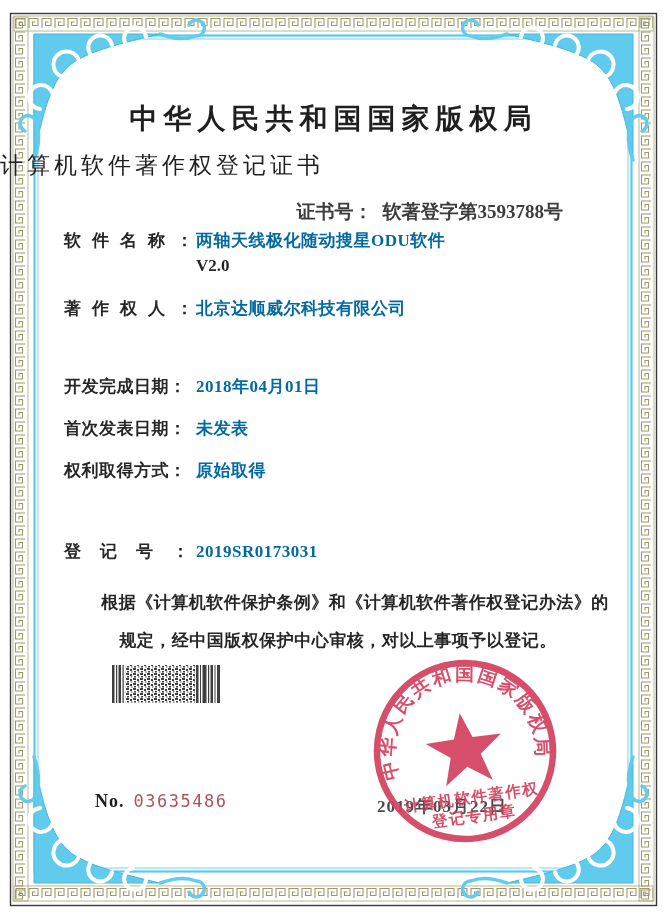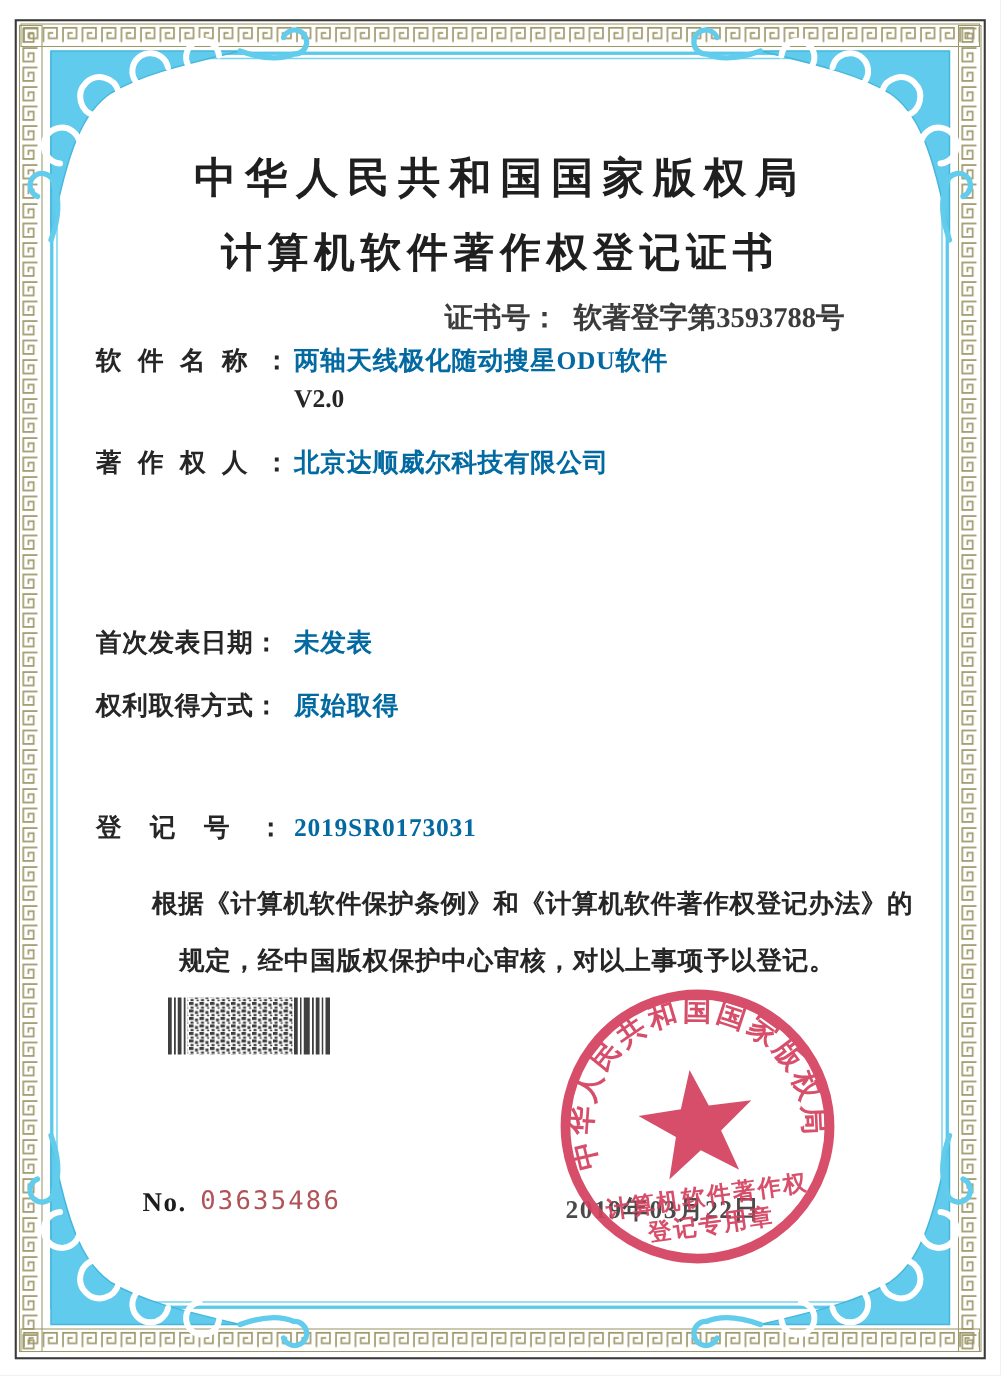--- a/index.html
+++ b/index.html
@@ -9,22 +9,22 @@
     font-family:"Liberation Serif","DejaVu Serif",serif;
     color:#2d2d2d;
   }
   .border-svg{position:absolute;left:0;top:0;pointer-events:none;}
   .abs{position:absolute;}
   .authority{
     left:0;top:100px;width:100%;text-align:center;
     font-size:28px;font-weight:bold;letter-spacing:6px;color:#1f1f1f;
   }
   .cert-title{
-    left:0;top:150px;width:100%;text-align:center;
-    font-size:27px;font-weight:bold;letter-spacing:4px;color:#1f1f1f;
+    left:0;top:150px;width:100%;text-align:left;
+    font-size:23px;font-weight:normal;letter-spacing:4px;color:#1f1f1f;
   }
   .certno-line{
     top:199px;right:104px;font-size:19px;color:#3c3c3c;
     display:flex;gap:10px;font-weight:600;
   }
   .row{left:64px;font-size:17px;font-weight:600;white-space:nowrap;}
   .row .lbl{display:inline-block;width:132px;color:#262626;}
   .sp6{letter-spacing:0.5px;}
   .sp4{letter-spacing:11px;}
   .sp3{letter-spacing:19px;}
@@ -115,20 +115,23 @@
 
   <div class="abs row" style="top:229px">
     <span class="lbl sp4">软件名称：</span><span class="val">两轴天线极化随动搜星ODU软件</span>
   </div>
   <div class="abs val2" style="top:256px">V2.0</div>
 
   <div class="abs row" style="top:297px">
     <span class="lbl sp4">著作权人：</span><span class="val">北京达顺威尔科技有限公司</span>
   </div>
 
+  <div class="abs row" style="top:375px">
+    <span class="lbl sp6">开发完成日期：</span><span class="val">2018年04月01日</span>
+  </div>
 
   <div class="abs row" style="top:417px">
     <span class="lbl sp6">首次发表日期：</span><span class="val">未发表</span>
   </div>
 
   <div class="abs row" style="top:459px">
     <span class="lbl sp6">权利取得方式：</span><span class="val">原始取得</span>
   </div>
 
 

